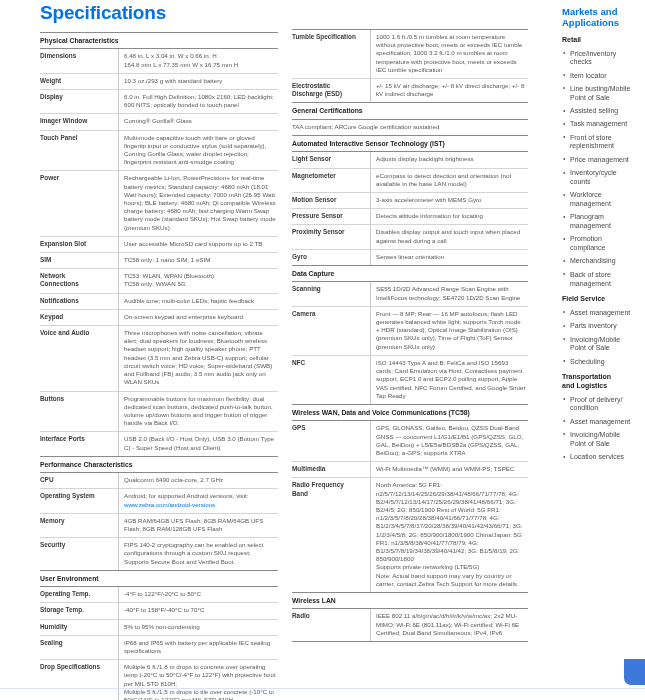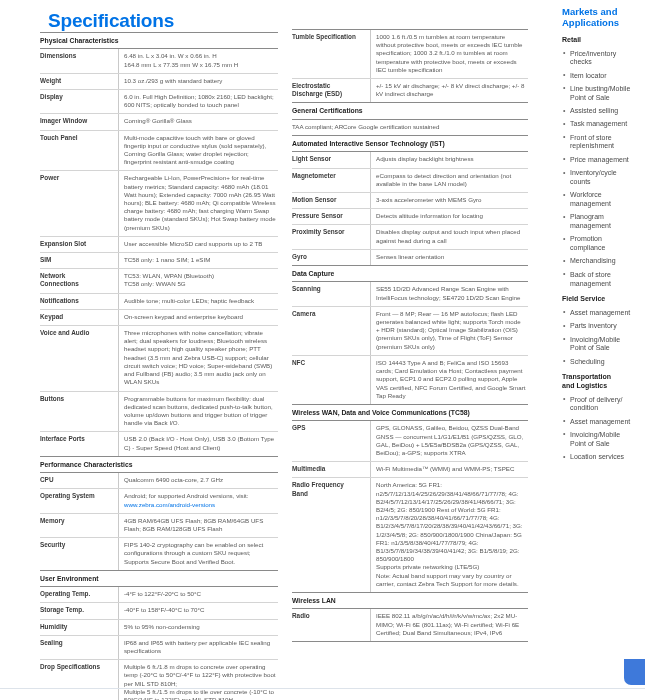--- a/index.html
+++ b/index.html
@@ -1,18 +1,18 @@
 <!DOCTYPE html>
 <html style="--accent: #0073e6; --tab-blue: #3e79da; --dark-line: #8a8a8a; --light-line: #d4d4d4;"><head>
 <meta charset="utf-8">
 <style>
   html,body{margin:0;padding:0;background:#fff;}
   .page{position:relative;width:645px;height:700px;background:#fff;overflow:hidden;
         font-family:"Liberation Sans",sans-serif;-webkit-font-smoothing:antialiased;}
-  .title{position:absolute;left:40px;top:2px;margin:8px;font-size:19px;font-weight:bold;
+  .title{position:absolute;left:40px;top:2px;margin:0;font-size:19px;font-weight:bold;
          color:var(--accent,#0073e6);letter-spacing:-0.2px;}
   .spec-col{position:absolute;}
   .col-left{left:40px;top:32px;width:238px;border-bottom:1px solid var(--dark-line,#8a8a8a);}
   .col-mid{left:292px;top:29px;width:236px;border-top:1px solid var(--dark-line,#8a8a8a);
            border-bottom:1px solid var(--dark-line,#8a8a8a);}
   .sec-header{font-size:6.8px;font-weight:bold;color:#1c1c1c;
               border-top:1px solid var(--dark-line,#8a8a8a);
               border-bottom:1px solid var(--dark-line,#8a8a8a);
               padding:4px 0 3px;line-height:8.4px;}
   .spec-col > .sec-header:first-child{border-top:none;}

